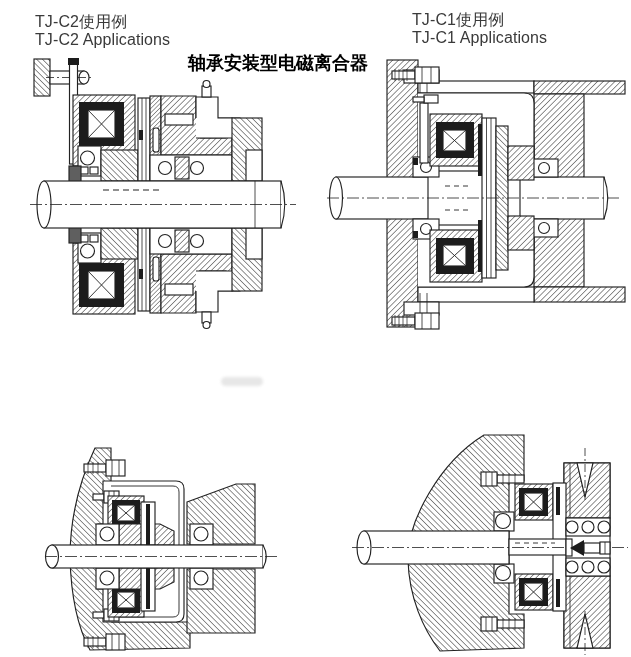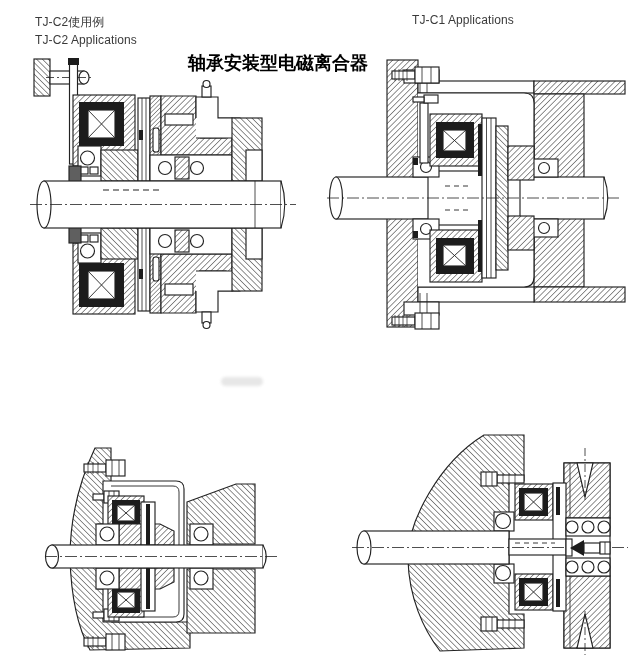--- a/index.html
+++ b/index.html
@@ -1,35 +1,36 @@
 <!DOCTYPE html>
 <html><head>
 <meta charset="utf-8">
 <style>
   html,body{margin:0;padding:0;}
   body{width:631px;height:657px;background:#ffffff;overflow:hidden;
        font-family:"Liberation Sans","DejaVu Sans",sans-serif;}
   #page{position:relative;width:631px;height:657px;background:#ffffff;}
-  .lbl{position:absolute;color:#3a3a3a;font-size:12px;line-height:18px;
+  .lbl{position:absolute;color:#3a3a3a;font-size:16px;line-height:18px;
        letter-spacing:0.1px;white-space:nowrap;}
   .title{position:absolute;color:#000000;font-weight:bold;font-size:18px;
        letter-spacing:0;white-space:nowrap;}
   #page{filter:blur(0.3px);}
   svg{position:absolute;left:0;top:0;}
 </style>
 </head>
 <body>
 
 <div id="page">
 
   <div class="lbl" style="left:35px;top:13px">
     <div>TJ-C2使用例</div>
     <div>TJ-C2 Applications</div>
   </div>
   <div class="lbl" style="left:412px;top:11px">
+    <div>TJ-C1使用例</div>
     <div>TJ-C1 Applications</div>
   </div>
   <div class="title" style="left:188px;top:51px">轴承安装型电磁离合器</div>
 
   <div class="lbl" style="left:368px;top:367px">
   </div>
 
   <div style="position:absolute;left:221px;top:377px;width:42px;height:9px;background:rgba(120,120,120,0.18);border-radius:5px;filter:blur(1.5px)"></div>
 
   <svg width="631" height="657" viewBox="0 0 631 657">

